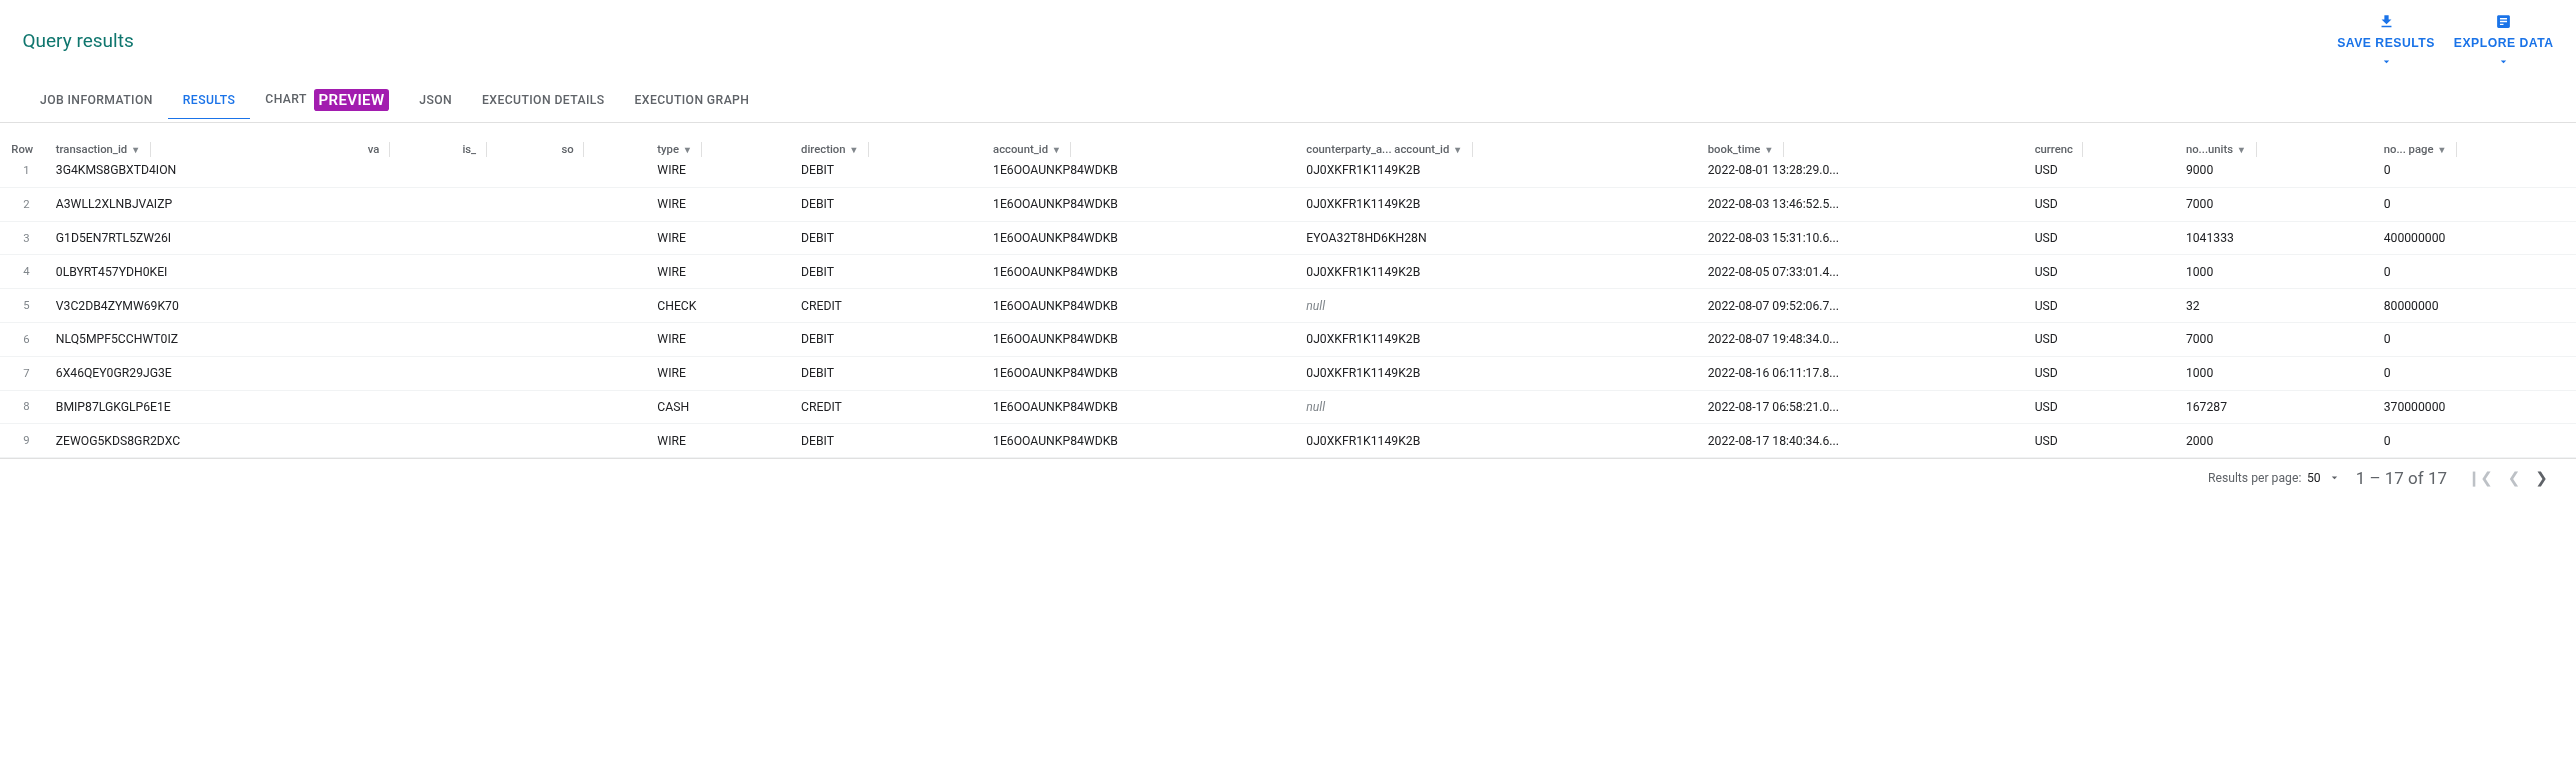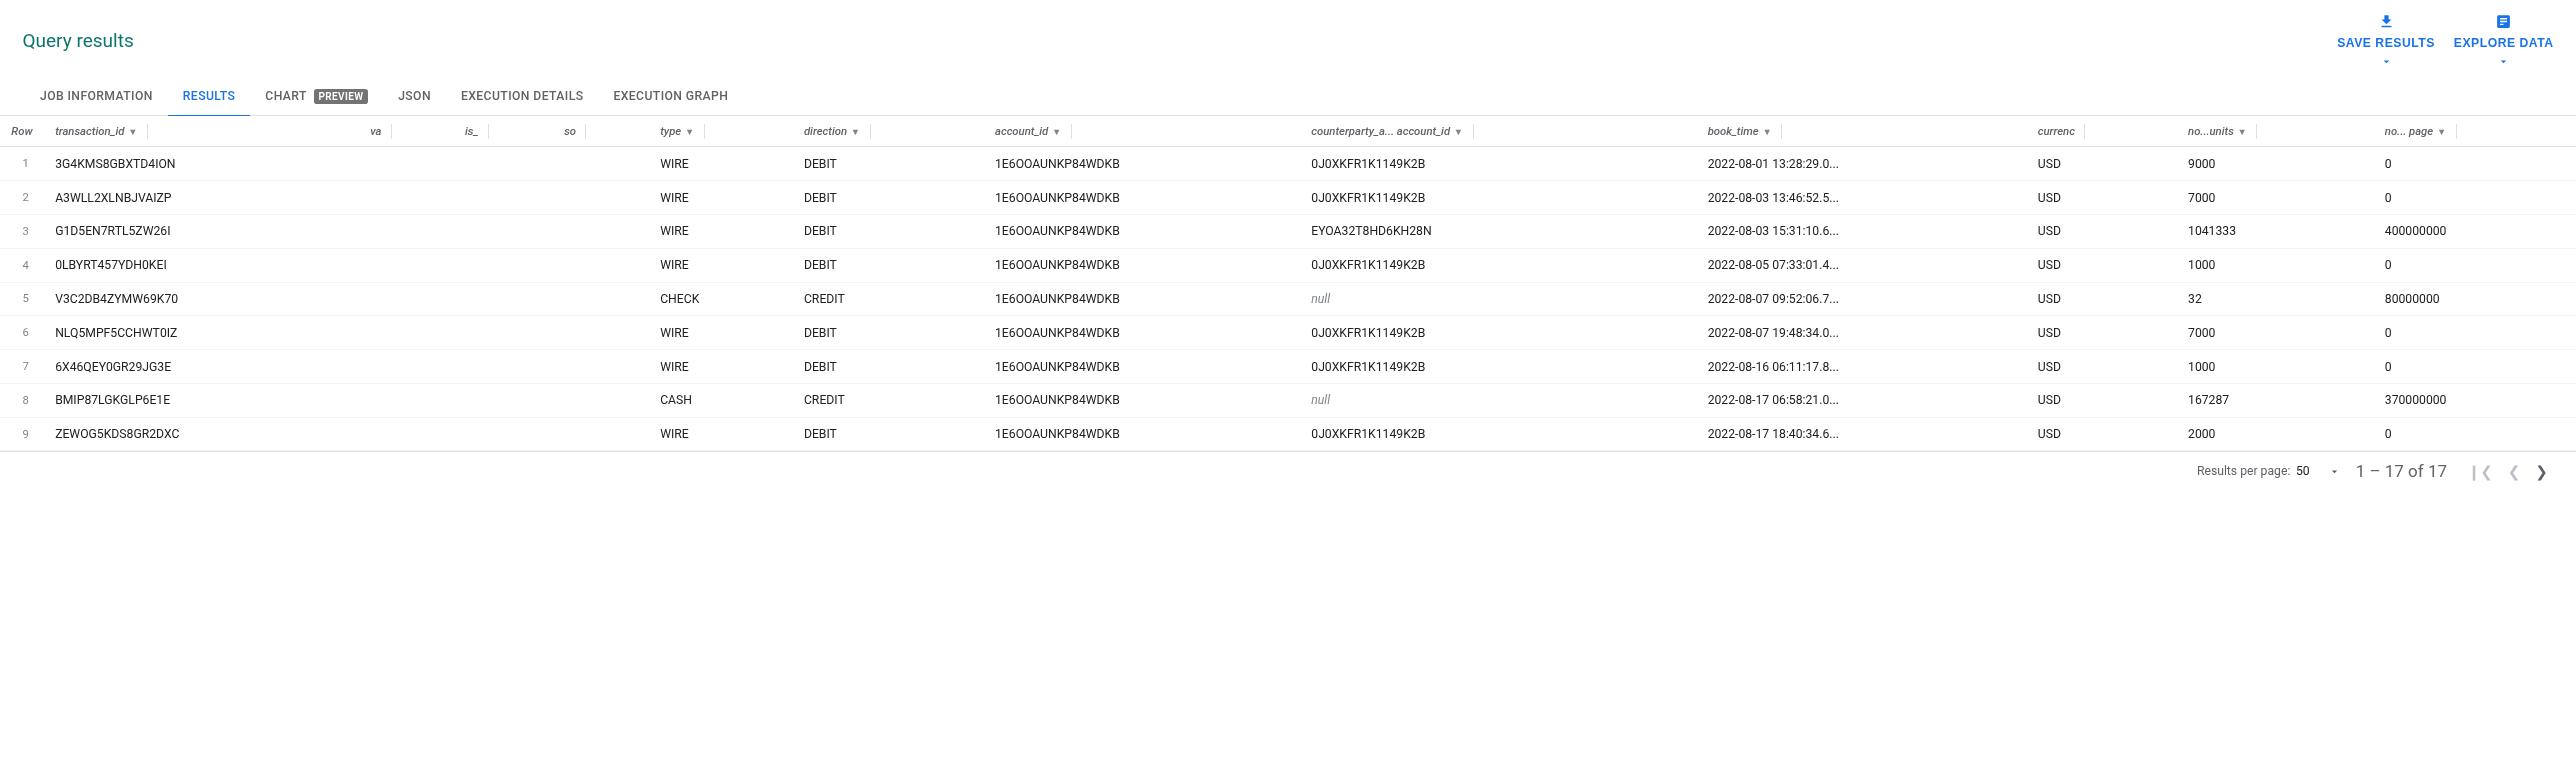--- a/index.html
+++ b/index.html
@@ -75,23 +75,23 @@
       text-transform: uppercase;
     }
 
     .tab.active {
       color: #1a73e8;
       border-bottom: 1.9px solid #1a73e8;
     }
 
     .tab-preview-badge {
       display: inline-block;
-      background: #737373;
+      background: #a21caf;
       color: #fff;
-      font-size: 10px;
+      font-size: 15px;
       font-weight: 600;
       padding: 1.9px 4.7px;
       border-radius: 2.8px;
       margin-left: 3.8px;
       vertical-align: middle;
     }
 
     .table-wrapper {
       overflow-x: auto;
       overflow-y: auto;
@@ -111,24 +111,23 @@
     }
 
     thead th {
       padding: 7.5px 11.3px;
       text-align: left;
       font-weight: 500;
       color: #5f6368;
       font-size: 11.3px;
       white-space: nowrap;
       position: sticky;
-      top: 0;
+      top: 11px;
       background: #fff;
       border-bottom: 0.9px solid #e0e0e0;
-      font-style: italic;
     }
 
     thead th .col-header {
       display: flex;
       align-items: center;
       gap: 3.8px;
     }
 
     thead th .sort-icon {
       color: #80868b;
@@ -181,21 +180,21 @@
 
     .per-page {
       display: flex;
       align-items: center;
       gap: 5.6px;
     }
 
     .per-page-select {
       display: flex;
       align-items: center;
-      gap: 18px;
+      gap: 7px;
       cursor: pointer;
       font-size: 12.2px;
       color: #202124;
       text-align: center;
     }
 
     .pagination-info {
       font-size: 17px;
       color: #5f6368;
     }

